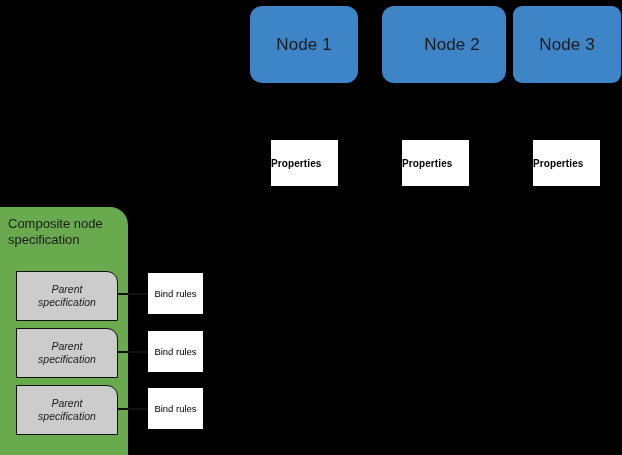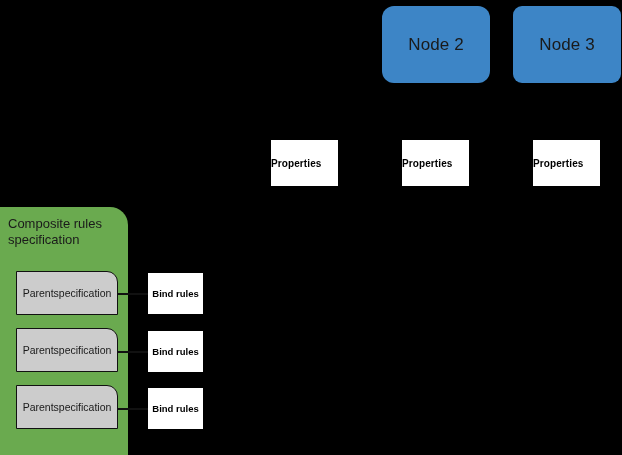--- a/index.html
+++ b/index.html
@@ -23,21 +23,21 @@
     border-radius: 12px;
     display: flex;
     align-items: center;
     justify-content: center;
     color: #1a1a1a;
     font-size: 17px;
     font-weight: 400;
     letter-spacing: 0.1px;
   }
   .node-1 { left: 250px; top: 6px;  width: 108px; height: 77px; }
-  .node-2 { left: 382px; top: 6px;  width: 108px; height: 77px; }
+  .node-2 { left: 382px; top: 6px;  width: 108px; height: 77px; padding-left: 16px; }
   .node-3 { left: 513px; top: 6px;  width: 108px; height: 77px; border-radius: 9px; }
 
   
   .prop-box {
     position: absolute;
     background: #FFFFFF;
     display: flex;
     align-items: center;
     justify-content: flex-start;
     color: #000000;
@@ -67,89 +67,93 @@
     color: #1a1a1a;
     font-size: 13px;
     line-height: 16px;
     font-weight: 400;
   }
 
   
   .parent-box {
     position: absolute;
     width: 102px;
-    height: 44px;
+    height: 50px;
     background: #CCCCCC;
     border: 1.5px solid #111111;
     border-top-right-radius: 11px;
     box-sizing: border-box;
     display: flex;
-    flex-direction: row;
+    flex-direction: column;
     align-items: center;
     justify-content: center;
     color: #1a1a1a;
     font-size: 10.5px;
     line-height: 13px;
     text-align: center;
+    font-style: italic;
   }
   .parent-1 { left: 16px; top: 271px; }
   .parent-2 { left: 16px; top: 328px; }
   .parent-3 { left: 16px; top: 385px; }
 
   
   .bind-box {
     position: absolute;
     width: 55px;
     height: 41px;
     background: #FFFFFF;
     display: flex;
     align-items: center;
     justify-content: center;
     color: #000000;
     font-size: 9.5px;
-    font-weight: bold;
+    font-weight: normal;
   }
   .bind-1 { left: 148px; top: 273px; }
   .bind-2 { left: 148px; top: 331px; }
   .bind-3 { left: 148px; top: 388px; }
 
   
   .connector {
     position: absolute;
     height: 2px;
     background: #111111;
   }
   .conn-1 { left: 117px; top: 293px; width: 32px; }
   .conn-2 { left: 117px; top: 351px; width: 32px; }
   .conn-3 { left: 117px; top: 408px; width: 32px; }
 </style>
 </head>
 <body>
 
 <div id="canvas">
 
+  <div class="node-box node-1">
+    <span>Node 1</span>
+  </div>
   <div class="node-box node-2">
     <span>Node 2</span>
   </div>
   <div class="node-box node-3">
     <span>Node 3</span>
   </div>
 
   <div class="prop-box prop-1">
     <span>Properties</span>
   </div>
   <div class="prop-box prop-2">
     <span>Properties</span>
   </div>
   <div class="prop-box prop-3">
     <span>Properties</span>
   </div>
 
   <div class="composite-panel">
-    <div class="composite-title">Composite rules specification</div>
+    <div class="composite-title">Composite node specification</div>
   </div>
 
   <div class="parent-box parent-1">
     <span>Parent</span>
     <span>specification</span>
   </div>
   <div class="parent-box parent-2">
     <span>Parent</span>
     <span>specification</span>
   </div>

